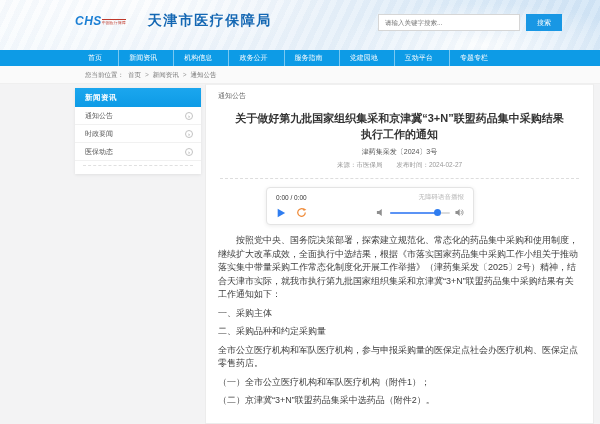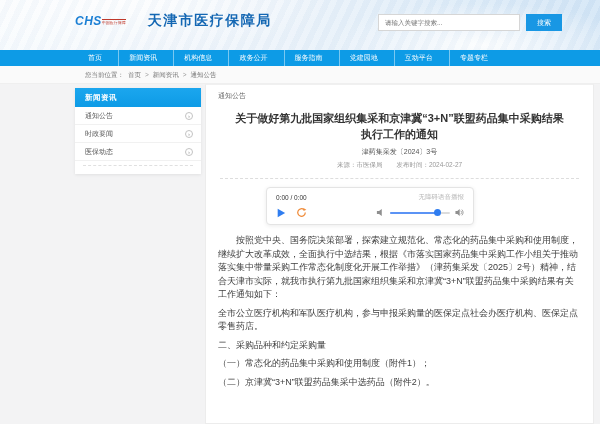--- a/index.html
+++ b/index.html
@@ -193,21 +193,22 @@
                 <polygon points="0.5,3.4 2.6,3.4 5.2,1.2 5.2,8.8 2.6,6.6 0.5,6.6" fill="#8f8f8f"></polygon>
                 <path d="M6.4 3a2.6 2.6 0 0 1 0 4 M7.6 1.8a4.3 4.3 0 0 1 0 6.4" fill="none" stroke="#8f8f8f" stroke-width="0.9"></path>
               </svg>
             </span>
           </div>
         </div>
       </div>
 
       <div class="article-body">
         <p class="indent">按照党中央、国务院决策部署，探索建立规范化、常态化的药品集中采购和使用制度，继续扩大改革成效，全面执行中选结果，根据《市落实国家药品集中采购工作小组关于推动落实集中带量采购工作常态化制度化开展工作举措》（津药集采发〔2025〕2号）精神，结合天津市实际，就我市执行第九批国家组织集采和京津冀“3+N”联盟药品集中采购结果有关工作通知如下：</p>
+        <p>一、采购主体</p>
+        <p>二、采购品种和约定采购量</p>
         <p>全市公立医疗机构和军队医疗机构，参与申报采购量的医保定点社会办医疗机构、医保定点零售药店。</p>
-        <p>二、采购品种和约定采购量</p>
-        <p>（一）常态化的药品集中采购和使用制度（附件1）；</p>
+        <p>（一）全市公立医疗机构和军队医疗机构（附件1）；</p>
         <p>（二）京津冀“3+N”联盟药品集采中选药品（附件2）。</p>
 
       </div>
     </section>
   </div>
 </div>
 
 </body></html>

